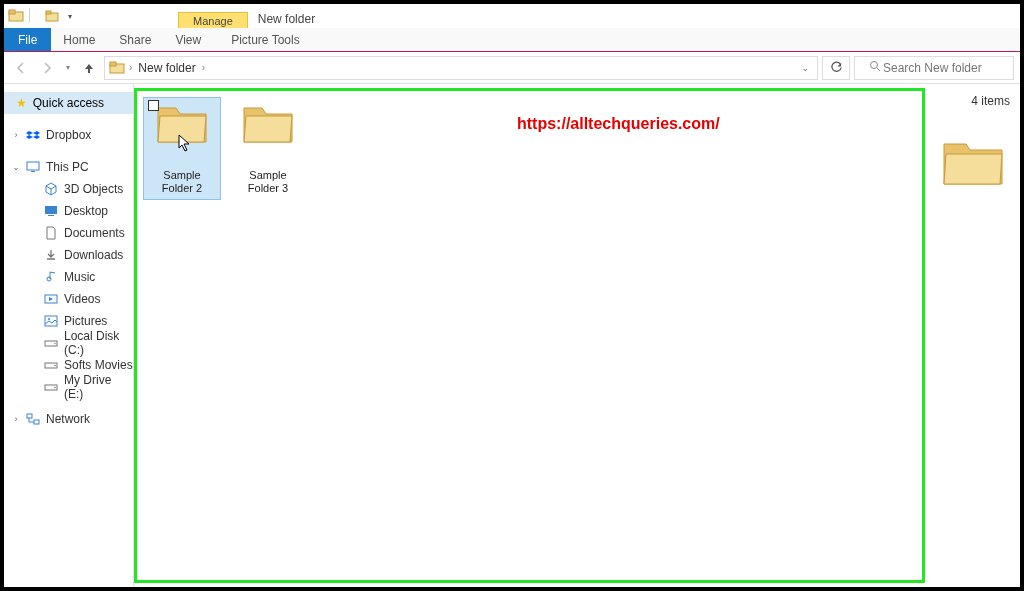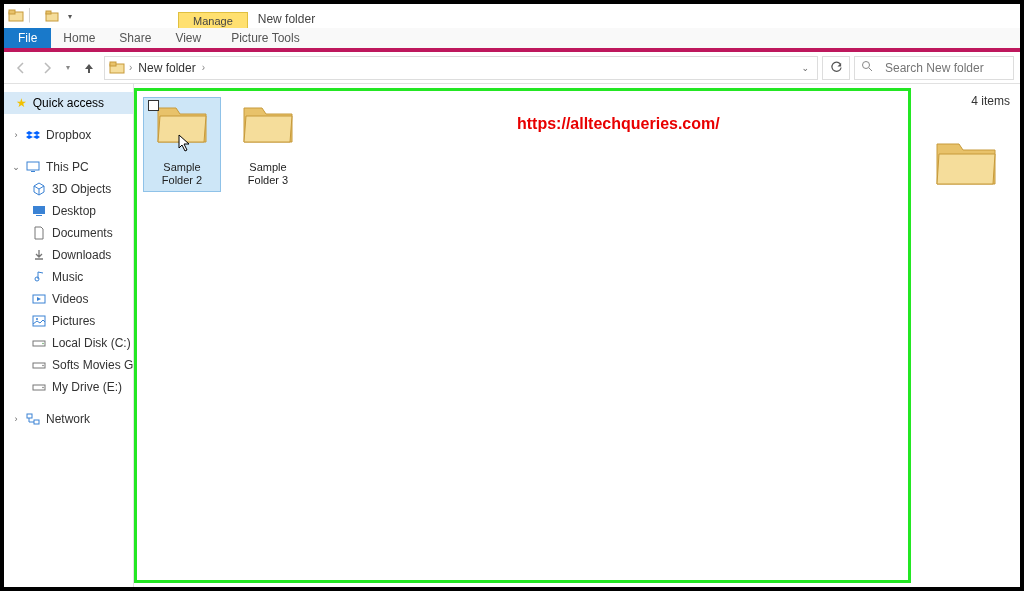--- a/index.html
+++ b/index.html
@@ -7,68 +7,68 @@
   .window { position: absolute; left:4px; top:4px; right:4px; bottom:4px; background:#fff; display:flex; flex-direction:column; }
 
   
   .titlebar { height:24px; background:#fff; display:flex; align-items:flex-end; }
   .qat { display:flex; align-items:center; padding-left:4px; gap:2px; height:24px; }
   .qat-icon { width:16px; height:16px; }
   .tab-contextual { background:#ffe070; color:#444; padding:2px 14px 1px 14px; font-size:11px; margin-left:100px; border:1px solid #e0c040; border-bottom:none;text-align:center; }
   .tabbar-title { padding:2px 10px; color:#444; font-size:12px; }
 
   
-  .ribbon { height:24px; background:#f9f9f9; border-bottom:4px solid #be185d; display:flex; align-items:stretch; }
+  .ribbon { height:24px; background:#f9f9f9; border-bottom:1px solid #be185d; display:flex; align-items:stretch; }
   .ribbon-tab { padding:4px 12px; font-size:12px; color:#555; display:flex; align-items:center; cursor:default; }
   .ribbon-tab.file { background:#1979ca; color:#fff; padding:4px 14px; }
   .ribbon-tab.context { color:#555; }
 
   
   .navbar { height:32px; border-bottom:1px solid #e1e1e1; display:flex; align-items:center; padding:0 6px; gap:4px; }
   .nav-btn { width:22px; height:22px; display:flex; align-items:center; justify-content:center; color:#555; }
   .nav-btn.disabled { color:#bbb; }
   .breadcrumb { flex:1; height:24px; border:1px solid #ddd; display:flex; align-items:center; padding:0 4px; gap:4px; }
   .bc-folder-icon { width:16px; height:16px; }
   .bc-seg { font-size:12px; color:#333; padding:0 2px; }
   .bc-chev { color:#888; font-size:10px; }
   .bc-right { margin-left:auto; display:flex; align-items:center; gap:6px; color:#666; padding-right:4px; }
   .refresh-btn { width:28px; height:24px; border:1px solid #ddd; display:flex; align-items:center; justify-content:center; color:#555; }
-  .searchbox { width:160px; height:24px; border:1px solid #ddd; display:flex; align-items:center; padding:0 6px; color:#777; gap:12px; }
+  .searchbox { width:160px; height:24px; border:1px solid #ddd; display:flex; align-items:center; padding:0 14px; color:#777; gap:2px; }
   .searchbox input { border:none; outline:none; font-size:12px; color:#555; width:100%; background:transparent; }
 
   
   .body { flex:1; display:flex; min-height:0; }
 
   
   .sidebar { width:130px; border-right:1px solid #e1e1e1; background:#fff; overflow:hidden; padding-top:8px; }
   .side-item { display:flex; align-items:center; gap:6px; height:22px; padding-left:12px; color:#333; font-size:12px; cursor:default; }
   .side-item.quick { background:#d7e9f7; color:#000; }
   .side-item.quick .star { color:#f2c100; }
   .side-item.section { padding-left:8px; margin-top:10px; }
   .side-item .exp { width:8px; text-align:center; color:#666; font-size:9px; }
-  .side-item.sub { padding-left:28px; }
+  .side-item.sub { padding-left:40px; }
   .ico { width:14px; height:14px; display:inline-flex; align-items:center; justify-content:center; }
   .ico.blue { color:#3a82d4; }
   .ico.gray { color:#777; }
 
   
   .main { flex:1; position:relative; display:flex; }
   .content { flex:1; border:3px solid #23e723; position:relative; margin:4px 0 4px 0; overflow:hidden; }
   .items-grid { display:flex; gap:8px; padding:6px 6px; align-items:flex-start; }
-  .folder-item { width:78px; display:flex; flex-direction:column; align-items:center; gap:12px; padding:4px; border:1px solid transparent; position:relative; }
+  .folder-item { width:78px; display:flex; flex-direction:column; align-items:center; gap:20px; padding:4px; border:1px solid transparent; position:relative; }
   .folder-item.selected { background:#cde6f7; border-color:#8fc2e8; }
   .folder-item .chk { position:absolute; left:4px; top:2px; width:11px; height:11px; border:1px solid #333; background:#fff; }
   .folder-big { width:52px; height:44px; }
   .folder-label { font-size:11px; color:#222; text-align:center; line-height:1.2; }
   .cursor-arrow { position:absolute; left:34px; top:36px; }
 
   .watermark { position:absolute; top:24px; left:380px; color:#e80000; font-weight:bold; font-size:16px; font-family:"Segoe UI",sans-serif; }
 
   
-  .details { width:109px; padding:10px 6px; display:flex; flex-direction:column; align-items:center; gap:28px; }
+  .details { width:95px; padding:10px 6px; display:flex; flex-direction:column; align-items:center; gap:28px; }
   .details-count { font-size:12px; color:#333; align-self:flex-end; padding-right:4px; }
   .details-thumb { width:62px; height:52px; }
 
   
   .statusbar { position:absolute; right:6px; bottom:2px; background:#fff; border:1px solid #c1c1c1; padding:2px 8px; display:flex; align-items:center; gap:6px; font-size:11px; color:#444; box-shadow:0 0 2px rgba(0,0,0,.15); }
 
   
   .fld-back { fill:#e8c26a; }
   .fld-front { fill:#f5dd9b; }
   .fld-stroke { stroke:#c79a3a; stroke-width:1; }

